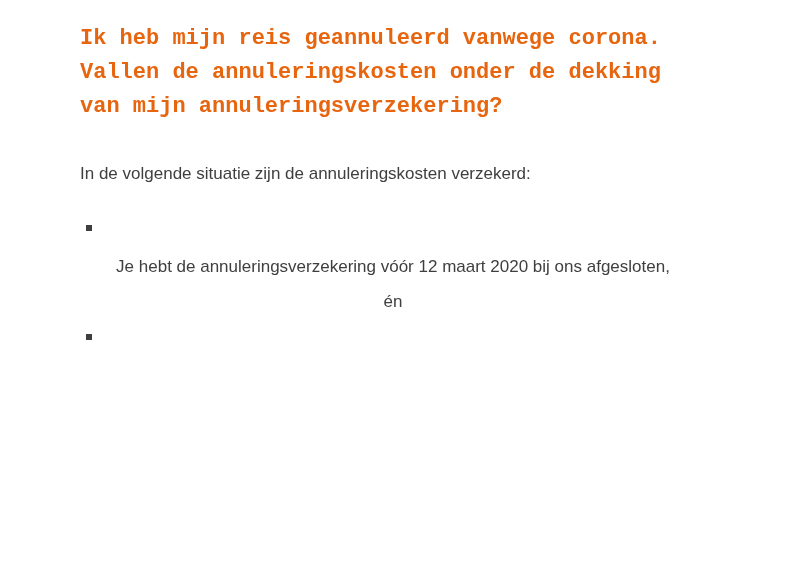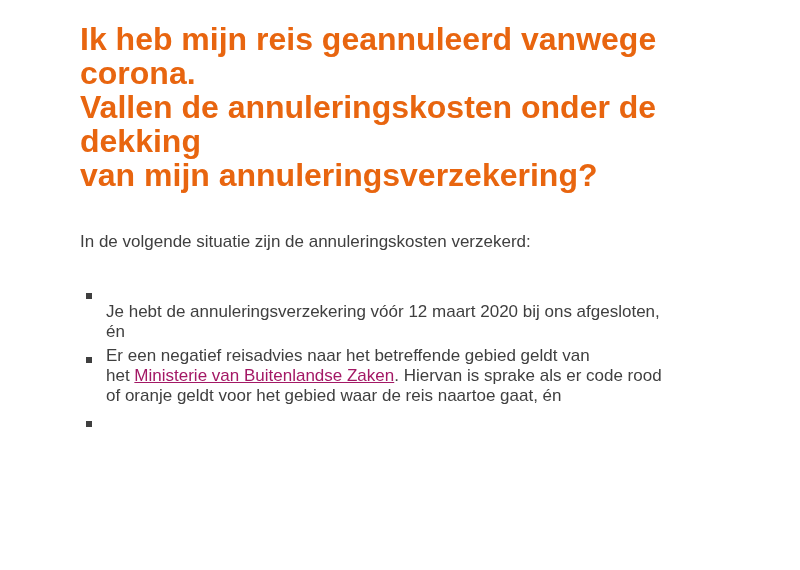--- a/index.html
+++ b/index.html
@@ -15,46 +15,48 @@
     background: var(--page-bg);
     font-family: "Liberation Sans", "DejaVu Sans", sans-serif;
     overflow: hidden;
   }
   .article {
     padding: 22px 60px 0 80px;
     width: 800px;
   }
   .page-title {
     color: var(--heading);
-    font-size: 32px;
+    font-size: 22px;
     font-weight: 700;
     line-height: 34px;
     white-space: pre-line;
     letter-spacing: 0;
+    font-family: Liberation Mono, monospace;
   }
   .intro {
     margin-top: 36px;
     color: var(--body-text);
     font-size: 17px;
     line-height: 28px;
     white-space: pre-line;
   }
   ul.conditions {
     margin-top: 26px;
     list-style: none;
     max-width: 600px;
   }
   ul.conditions li {
     position: relative;
     padding-left: 26px;
     margin-bottom: 4px;
     color: var(--body-text);
     font-size: 17px;
-    line-height: 20px;
+    line-height: 35px;
     white-space: pre-line;
+    text-align: center;
   }
   ul.conditions li::before {
     content: "";
     position: absolute;
     left: 6px;
     top: 11px;
     width: 6px;
     height: 6px;
     background: var(--body-text);
   }
@@ -72,21 +74,18 @@
 Vallen de annuleringskosten onder de dekking
 van mijn annuleringsverzekering?</h1>
 
   <p class="intro">In de volgende situatie zijn de annuleringskosten verzekerd:</p>
 
   <ul class="conditions">
     <li>
       <span>Je hebt de annuleringsverzekering vóór 12 maart 2020 bij ons afgesloten,
 én</span>
     </li>
-    <li><span>Er een negatief reisadvies naar het betreffende gebied geldt van
-het </span><a class="inline-link" href="#">Ministerie van Buitenlandse Zaken</a><span>. Hiervan is sprake als er code rood
-of oranje geldt voor het gebied waar de reis naartoe gaat, én</span></li>
     <li>
       
     </li>
 
   </ul>
 </main>
 
 </body></html>

